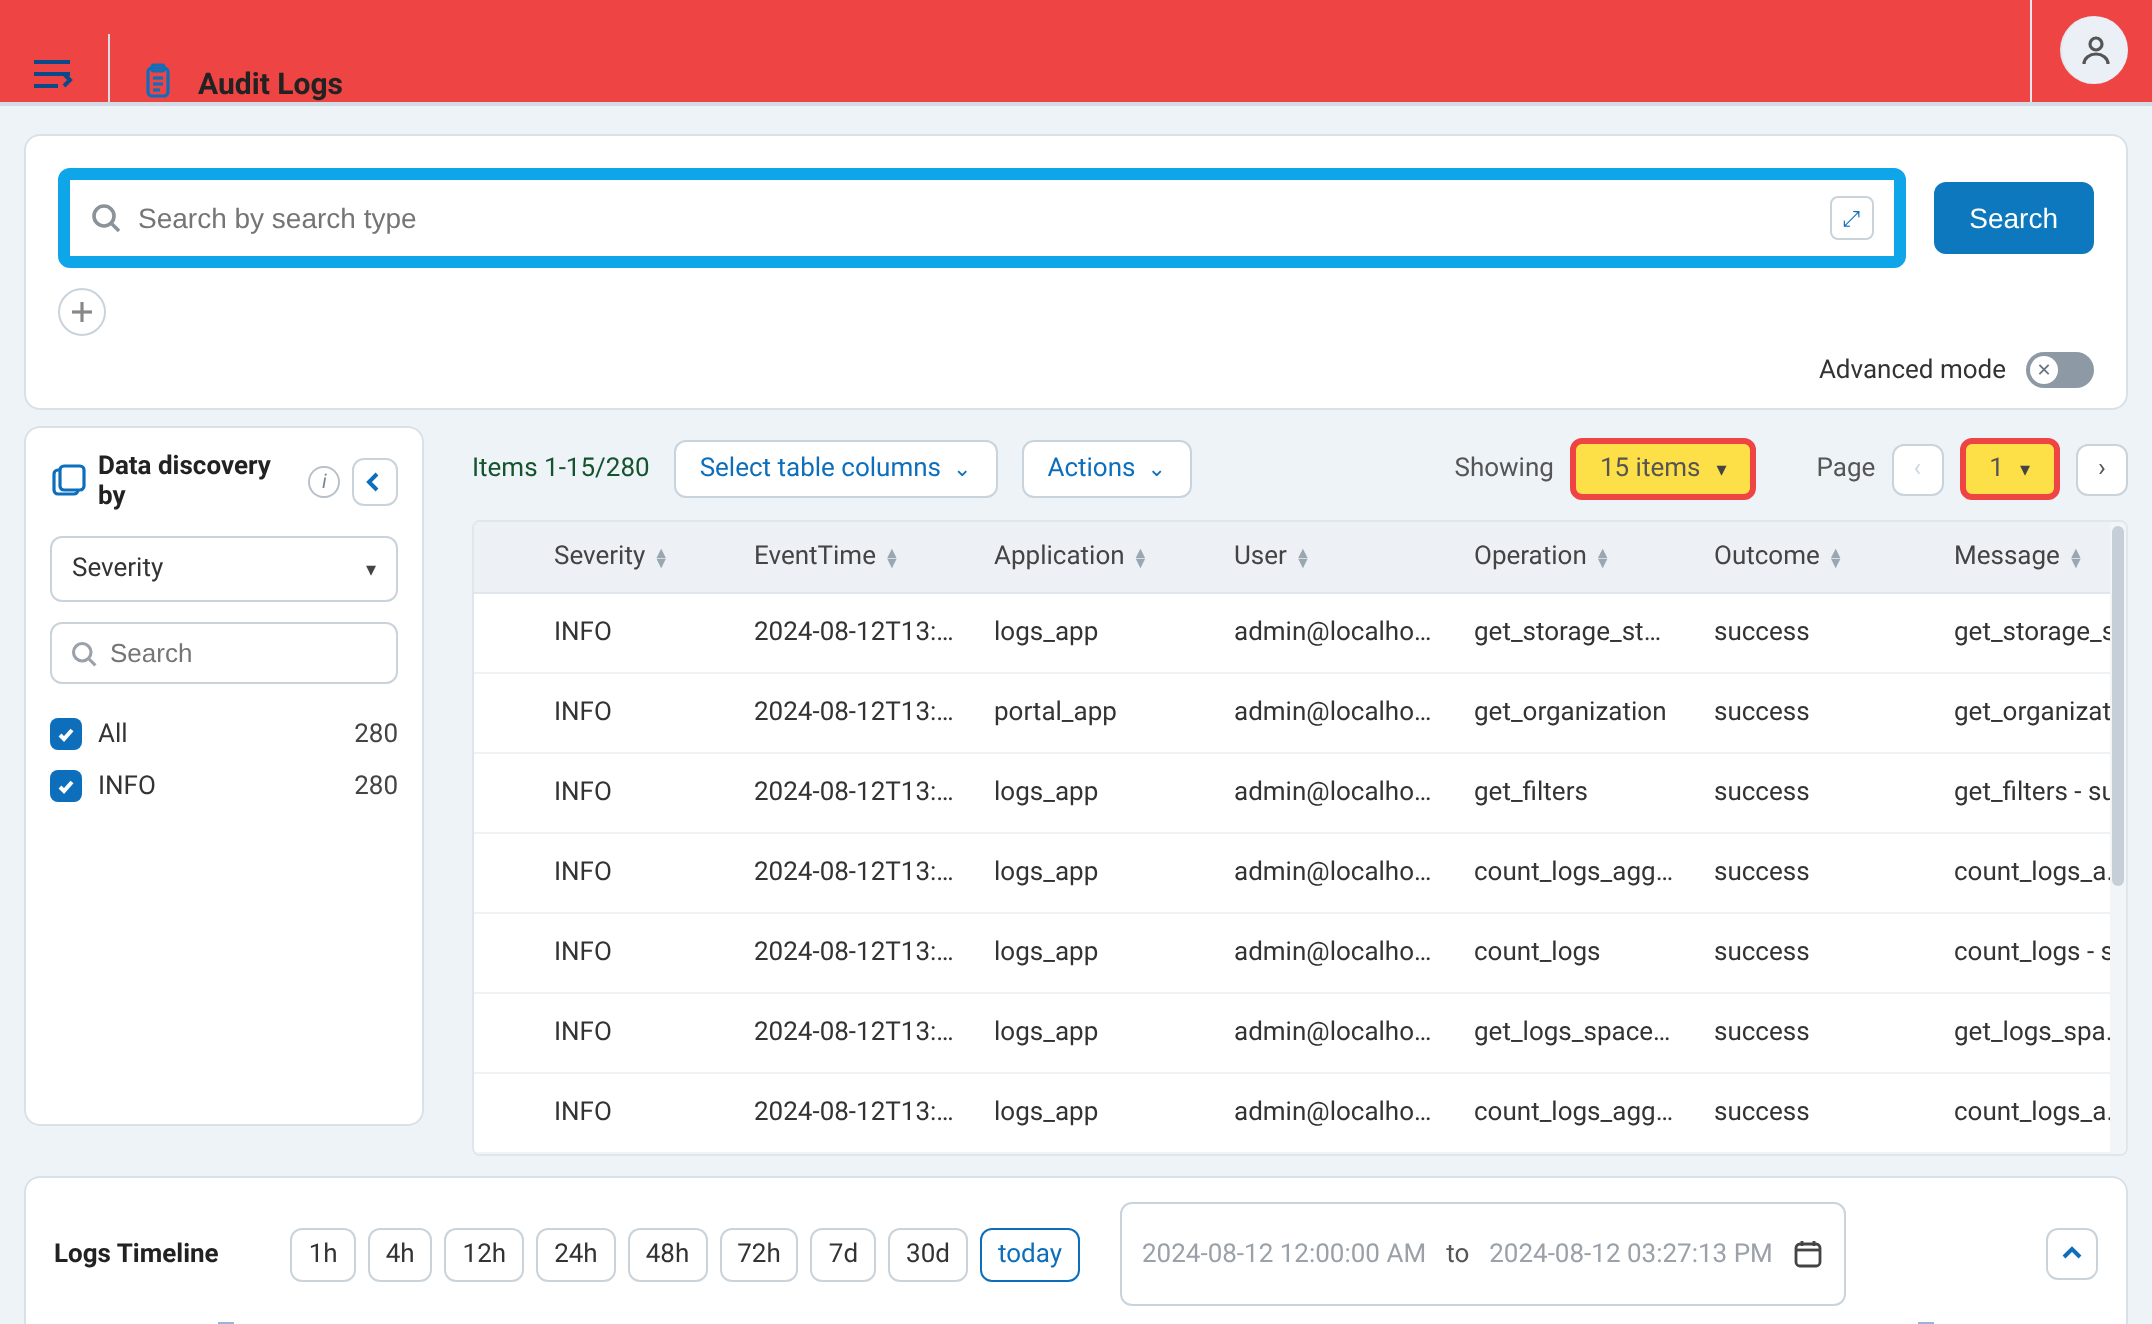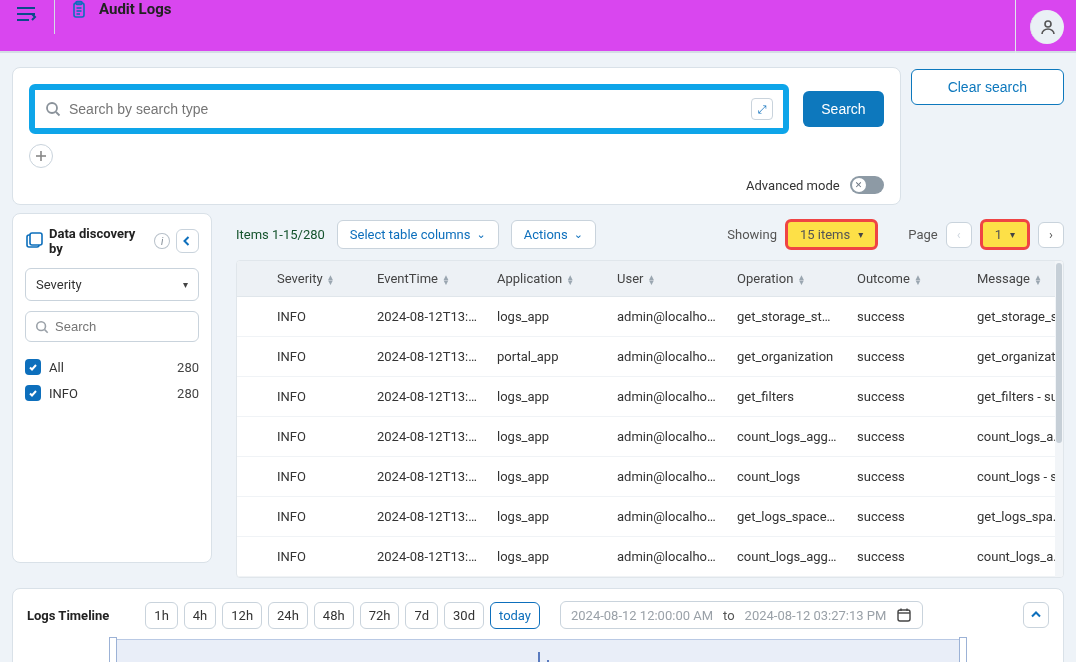--- a/index.html
+++ b/index.html
@@ -8,24 +8,24 @@
     font-size: 13px;
     color: #333;
     background: #eef3f8;
     width: 1076px;
     height: 662px;
     overflow: hidden;
   }
   
   .header {
     height: 53px;
-    background: #d946ef;
+    background: #ef4444;
     border-bottom: 2px solid #d4dde5;
     display: flex;
-    align-items: flex-start;
+    align-items: flex-end;
     padding: 0 12px;
   }
   .hamburger {
     width: 28px; height: 28px;
     display: flex; align-items: center; justify-content: center;
     color: #0b4a8a;
     cursor: pointer;
   }
   .vsep {
     width: 1px; height: 34px; background: #d4dde5; margin: 0 14px;
@@ -248,21 +248,21 @@
   }
   .timeline-title { font-weight:700; font-size:13px; color:#222; margin-right:28px;}
   .range-btn {
     border:1px solid #c9d3dc; border-radius:6px;
     background:#fff; padding:5px 8px; font-size:13px; cursor:pointer;
     color:#333;
   }
   .range-btn.active { color:#0d6fbc; border-color:#0d6fbc; }
   .date-range {
     border:1px solid #c9d3dc; border-radius:6px;
-    background:#fff; padding:5px 10px; display:flex; align-items:center; gap:10px;
+    background:#fff; padding:17px 10px; display:flex; align-items:center; gap:10px;
     font-size:13px; color:#9aa1a8; margin-left:12px;
   }
   .collapse-timeline {
     margin-left:auto;
     width:26px;height:26px;border:1px solid #c9d3dc;border-radius:6px;
     display:flex;align-items:center;justify-content:center;
     color:#0d6fbc; cursor:pointer; background:#fff;
   }
   .timeline-chart {
     margin-top:10px;
@@ -341,21 +341,20 @@
           <line x1="2" y1="7" x2="12" y2="7"></line>
         </svg>
     </div>
     <div class="adv-row">
       <span class="adv-label">Advanced mode</span>
       <div class="toggle">
         <div class="knob">✕</div>
       </div>
     </div>
   </div>
-  <button class="btn-outline-primary" style="margin-top:2px;">Clear search</button>
 </div>
 
 <div class="main">
   <div class="panel sidebar">
     <div class="sidebar-head">
       <span style="color:#0d6fbc;">
         <svg width="18" height="18" viewBox="0 0 18 18" fill="none" stroke="currentColor" stroke-width="1.6">
           <rect x="2" y="3" width="12" height="12" rx="2"></rect>
             <rect x="5" y="1" width="12" height="12" rx="2" fill="#fff"></rect>
         </svg>

